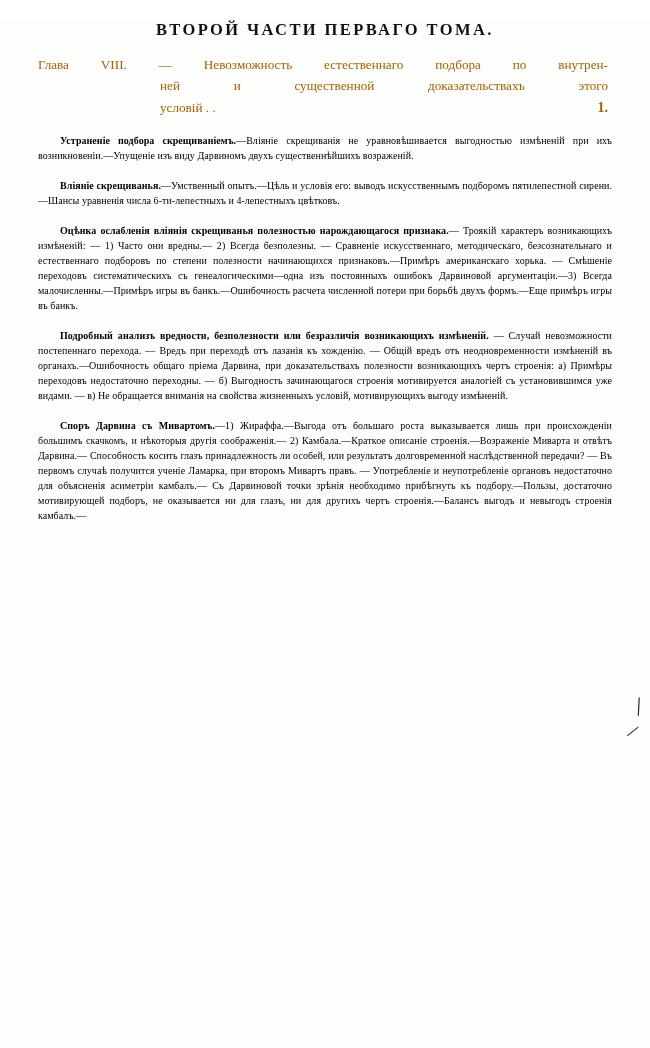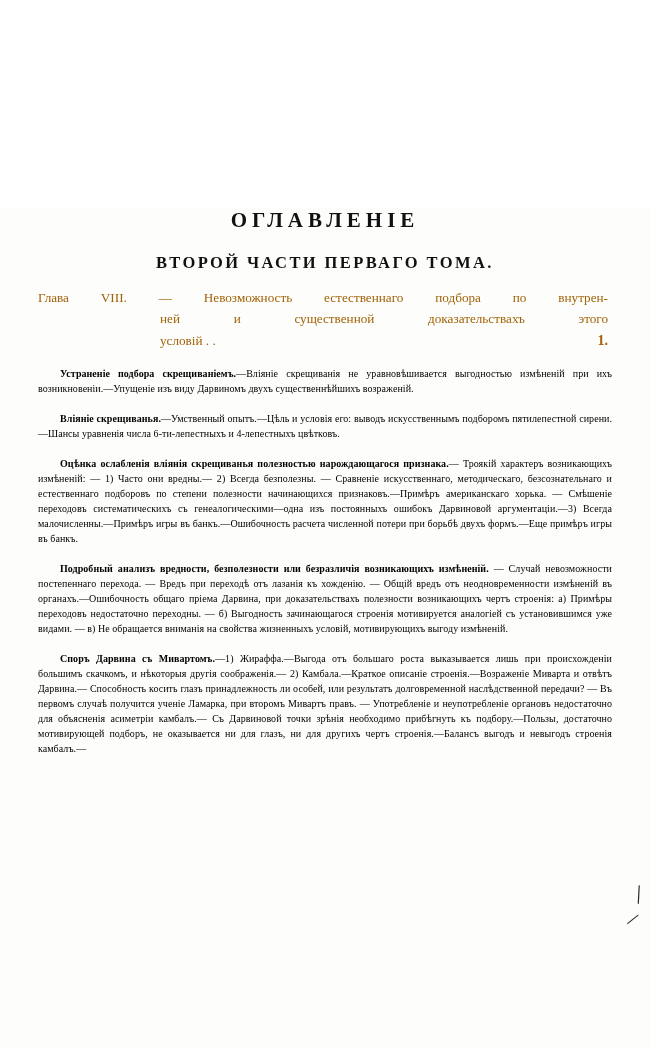--- a/index.html
+++ b/index.html
@@ -95,21 +95,20 @@
     font-size: 20px;
     color: #2a2a2a;
     transform: rotate(70deg);
   }
 </style>
 </head>
 <body>
 
 <div class="page">
 
-  <div class="title-main">ОГЛАВЛЕНІЕ</div>
 
   <div class="title-sub">ВТОРОЙ ЧАСТИ ПЕРВАГО ТОМА.</div>
 
   <div class="chapter-block">
     <div class="chapter-line1">Глава VIII. — Невозможность естественнаго подбора по внутрен-</div>
     <div class="chapter-line2">ней и существенной доказательствахъ этого</div>
     <div class="chapter-line3">
       <span>условій .   .</span>
       <span class="chapter-page">1.</span>
     </div>

